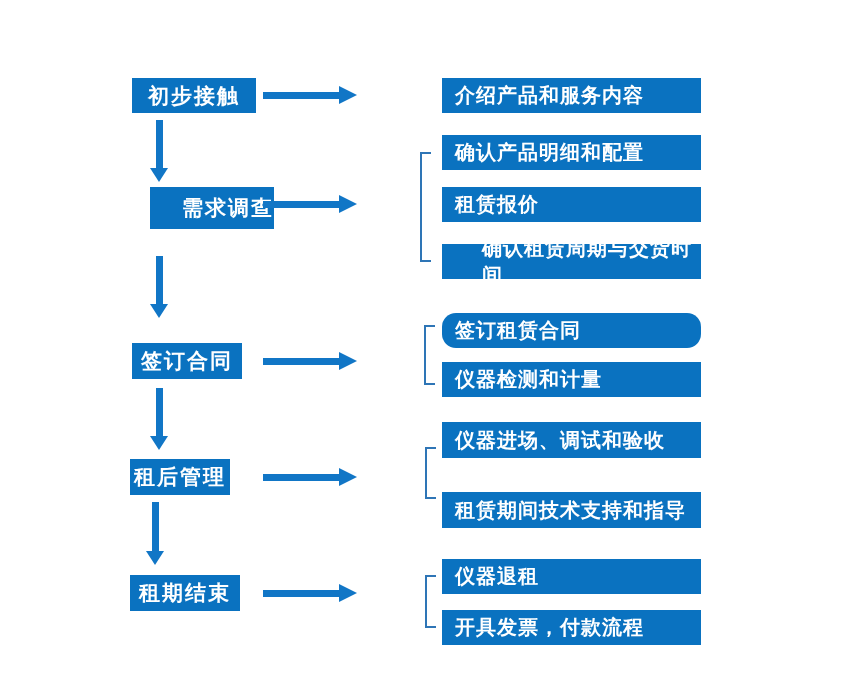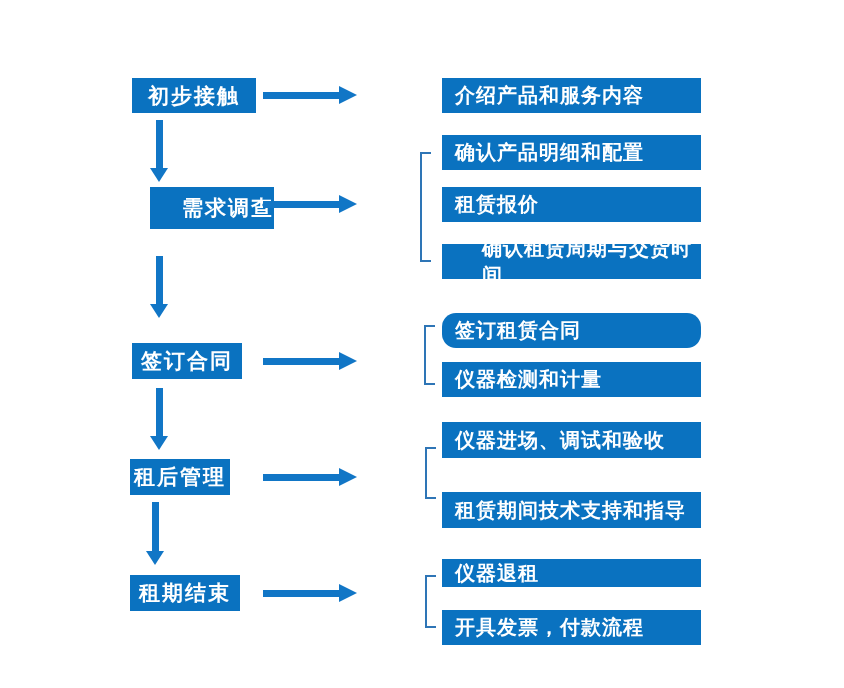--- a/index.html
+++ b/index.html
@@ -71,21 +71,21 @@
   </div>
   <div class="bluebox detail" style="left:442px;top:362px;width:259px;height:35px;">
     <span>仪器检测和计量</span>
   </div>
   <div class="bluebox detail" style="left:442px;top:422px;width:259px;height:36px;">
     <span>仪器进场、调试和验收</span>
   </div>
   <div class="bluebox detail" style="left:442px;top:492px;width:259px;height:36px;">
     <span>租赁期间技术支持和指导</span>
   </div>
-  <div class="bluebox detail" style="left:442px;top:559px;width:259px;height:28px;">
+  <div class="bluebox detail" style="left:442px;top:559px;width:259px;height:35px;">
     <span>仪器退租</span>
   </div>
   <div class="bluebox detail" style="left:442px;top:610px;width:259px;height:35px;">
     <span>开具发票，付款流程</span>
   </div>
 
   <div class="h-shaft" style="left:263px;top:92px;width:76px;"></div>
   <div class="h-head" style="left:339px;top:86px;"></div>
   <div class="h-shaft" style="left:263px;top:201px;width:76px;"></div>
   <div class="h-head" style="left:339px;top:195px;"></div>

